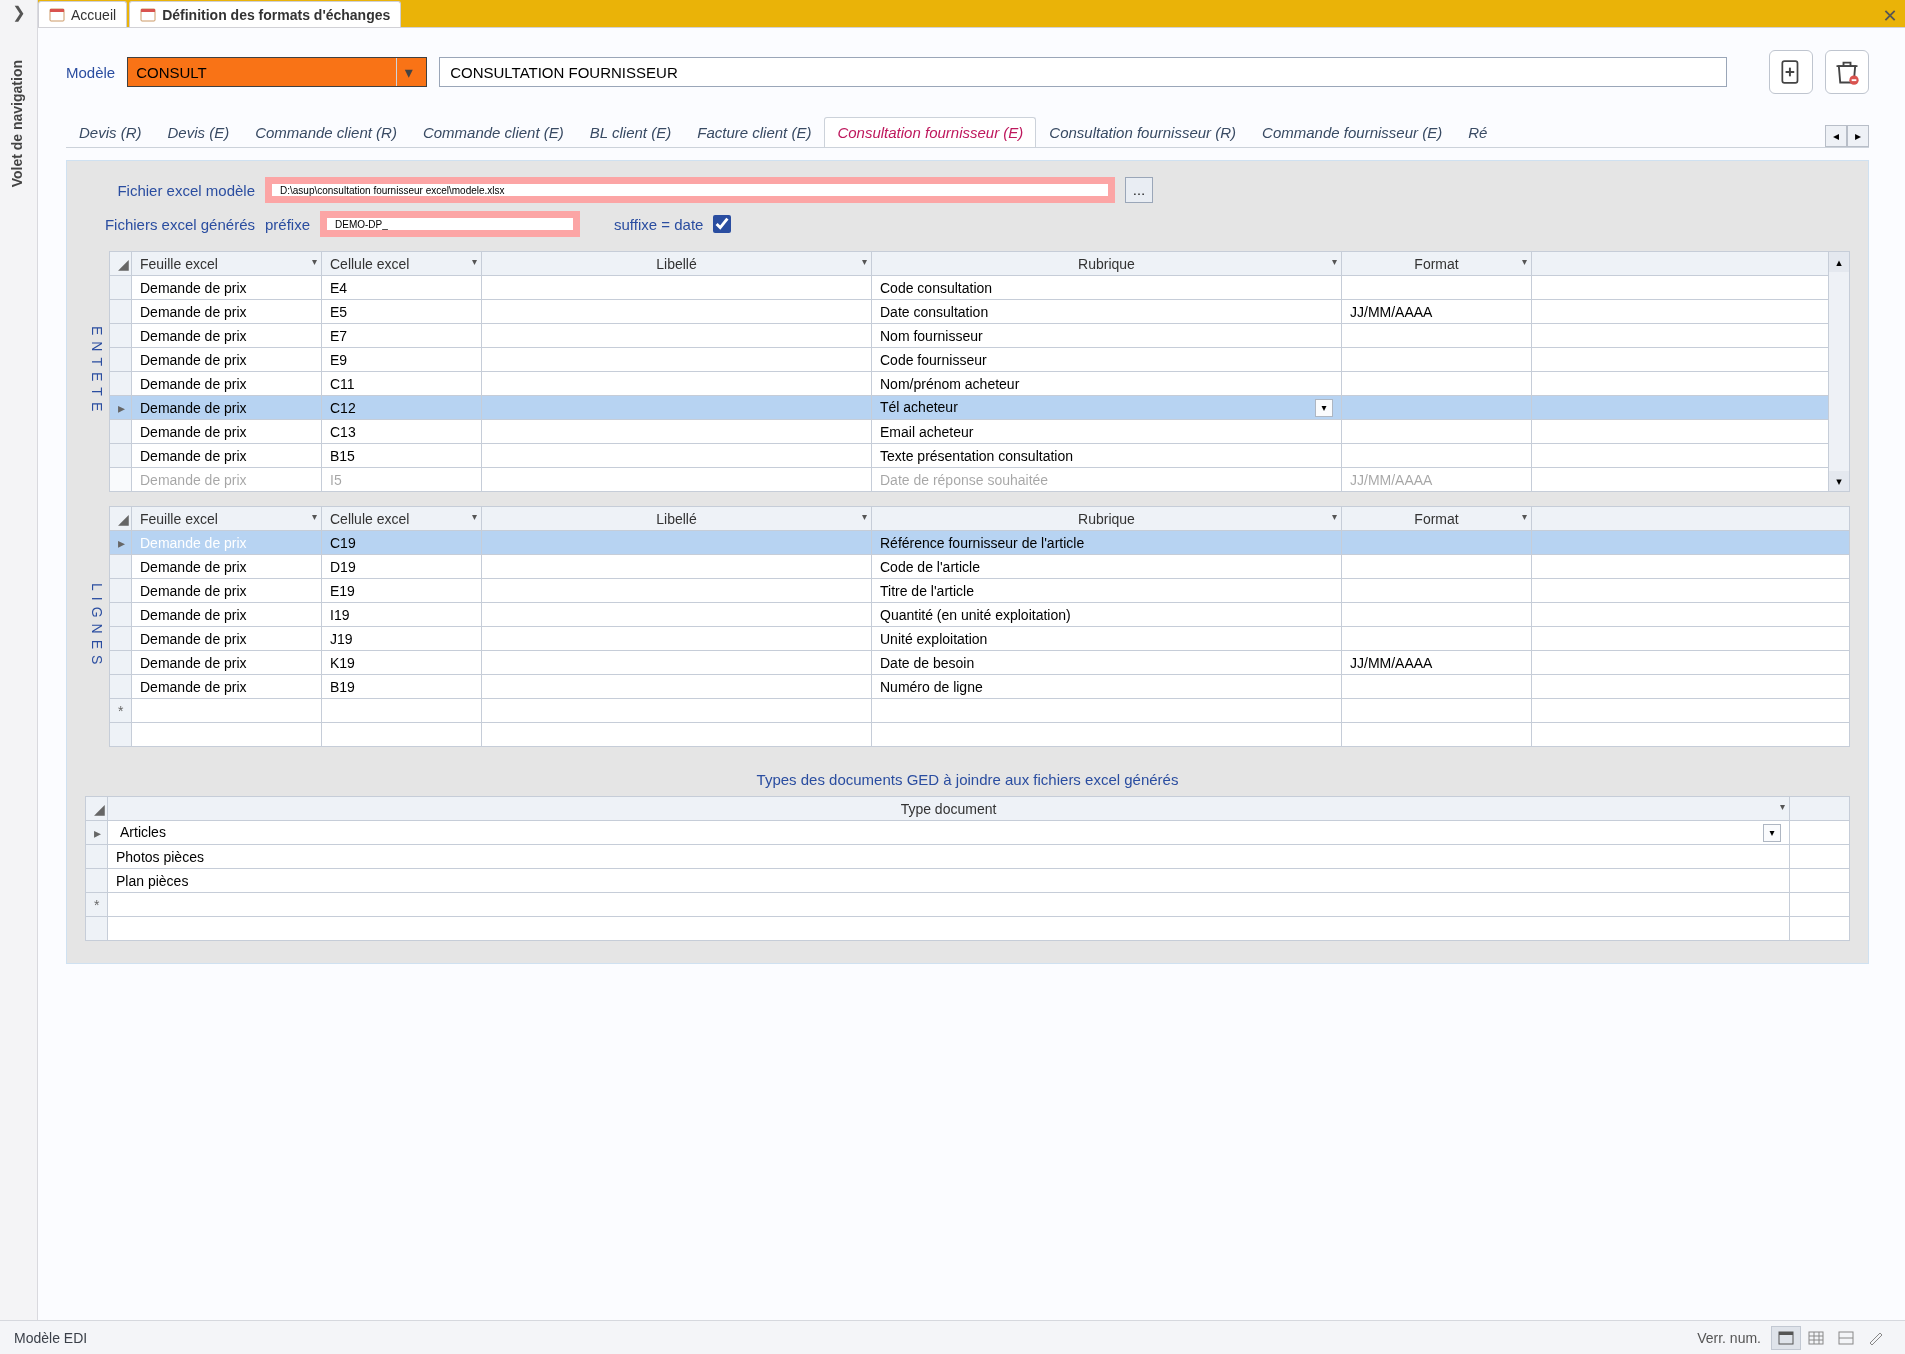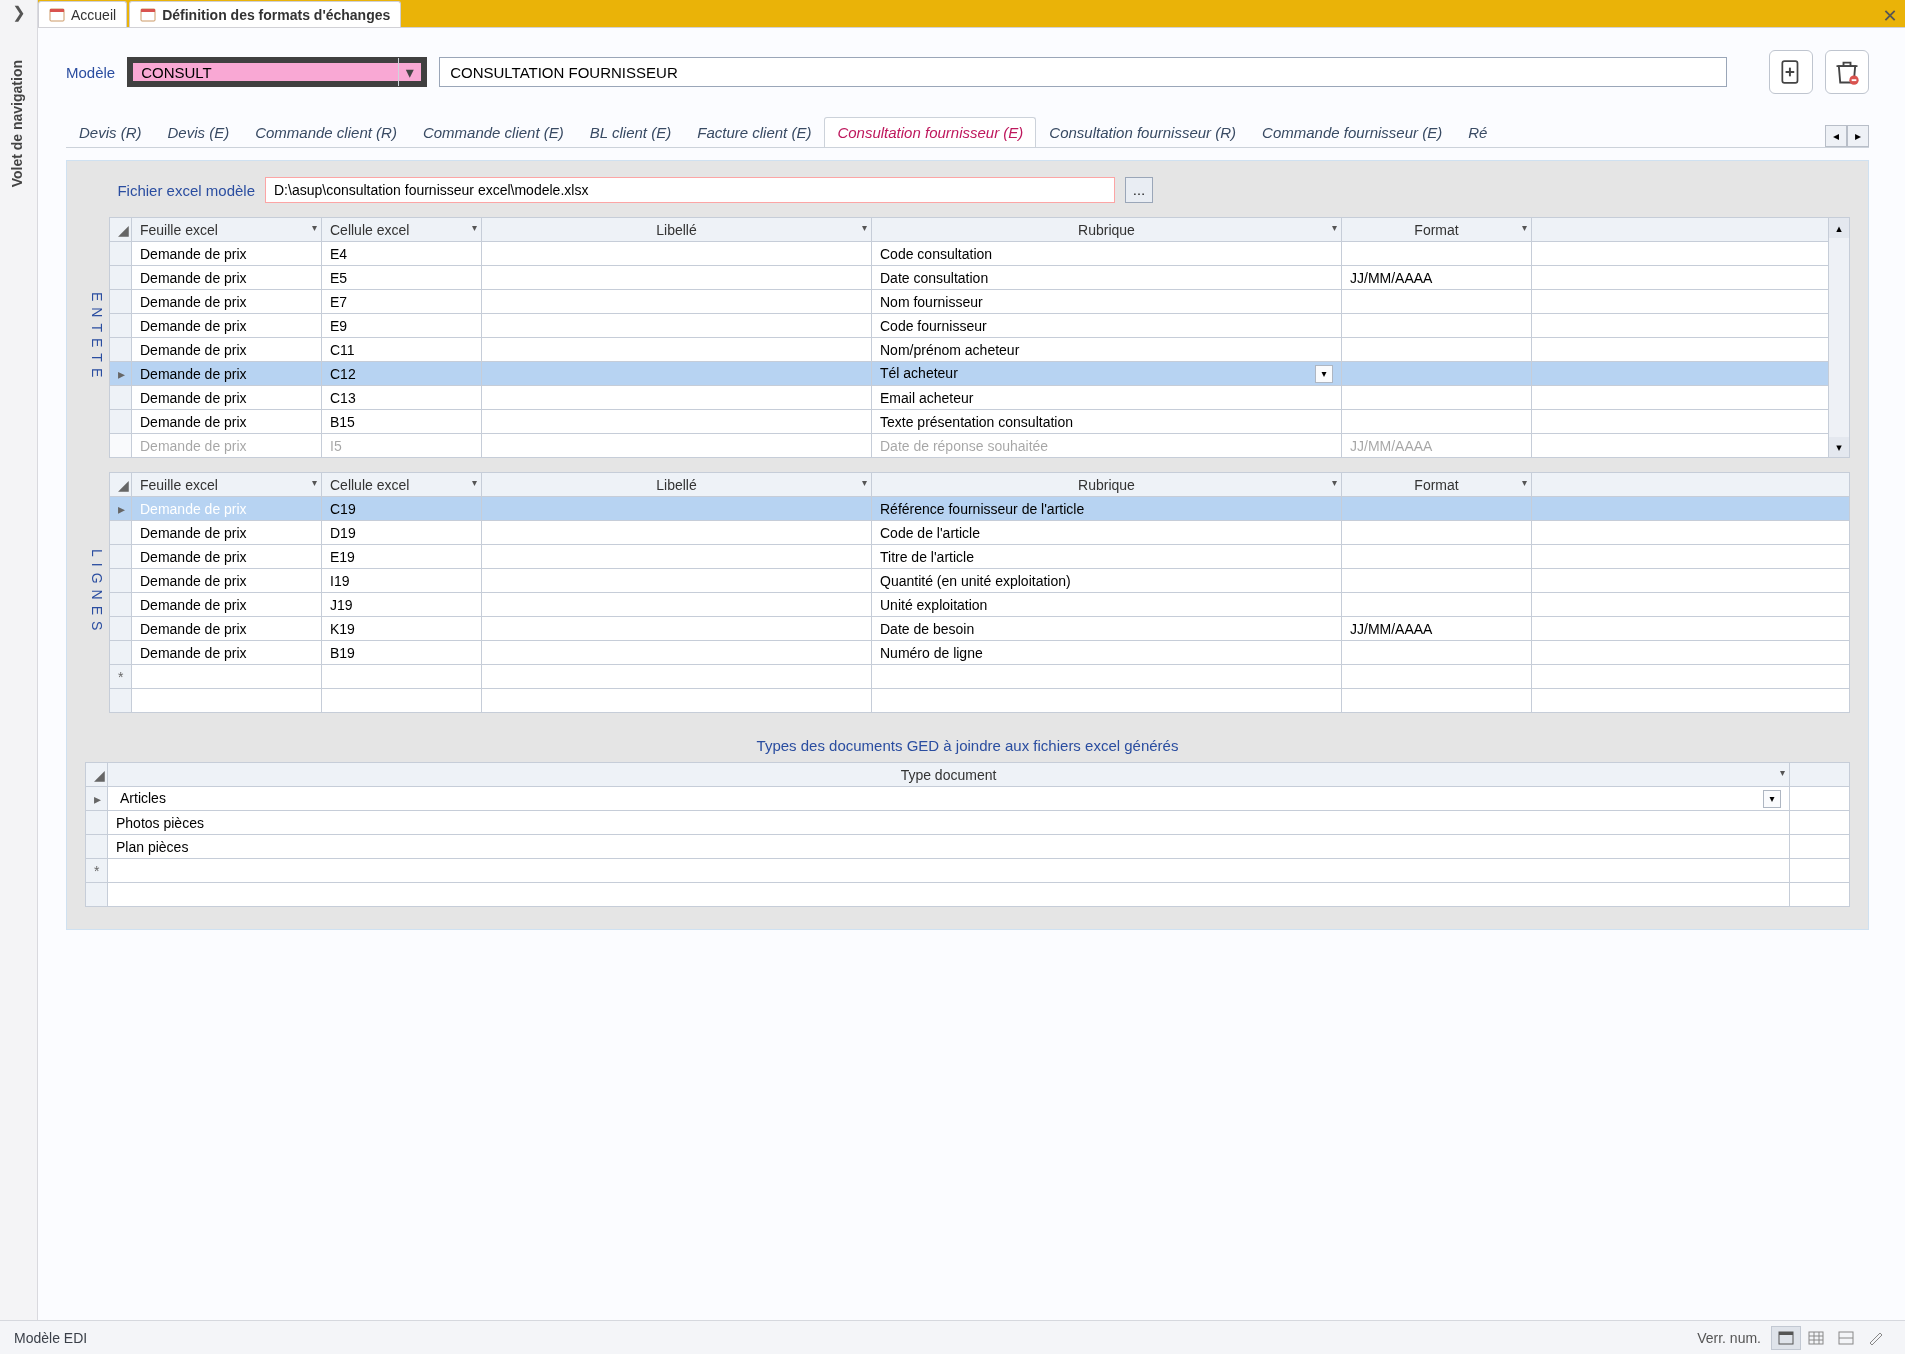--- a/index.html
+++ b/index.html
@@ -18,41 +18,41 @@
 .form-tab .ico svg { width:16px; height:16px; }
 .form-tabs .close { margin-left:auto; width:30px; text-align:center; font-size:18px; color:#555; }
 
 
 .body { position:absolute; left:38px; top:28px; right:0; bottom:34px; background:#fbfcff; overflow:hidden; }
 .form-pad { padding:22px 36px 0 28px; }
 
 
 .row-model { display:flex; align-items:center; gap:12px; margin-bottom:22px; }
 .lbl { color:#2a4da0; font-size:15px; }
-.combo { display:flex; align-items:center; height:30px; border:6px solid #404040; background:#f9a8d4;justify-content:flex-end; }
+.combo { display:flex; align-items:center; height:30px; border:1px solid #404040; background:#f97316; }
 .combo input { border:none; height:28px; padding:0 8px; font-size:15px; outline:none; background:transparent; }
 .combo .dd { width:24px; height:28px; border-left:1px solid #cfd4dc; display:flex; align-items:center; justify-content:center; color:#444; }
 .wide-input { height:30px; border:1px solid #9aa6b8; background:#fff; padding:0 10px; font-size:15px; flex:1; }
 .icon-btn { width:44px; height:44px; border:1px solid #bfc5cf; border-radius:6px; background:#fff; display:flex; align-items:center; justify-content:center; color:#444; }
 .icon-btn svg { width:26px; height:26px; }
 .icon-btn.danger svg { width:28px; height:28px; }
 
 
 .doc-tabs { display:flex; align-items:flex-end; border-bottom:1px solid #ccd2da; height:32px; margin:0 0 0 0; }
 .doc-tab { height:30px; padding:0 12px; display:flex; align-items:center; font-size:15px; font-style:italic; color:#384a63; border:1px solid transparent; border-bottom:none; white-space:nowrap; }
 .doc-tab.active { font-style:italic; background:#fff; border-color:#ccd2da; border-radius:3px 3px 0 0; color:#be185d; }
 .doc-tabs .scroll { margin-left:auto; display:flex; gap:0; }
 .doc-tabs .scroll button { width:22px; height:22px; border:1px solid #b8bec8; background:#eef1f6; font-size:12px; }
 
 
 .panel { border:1px solid #cfe1f1; background:#e5e5e5; margin-top:12px; padding:16px 18px 22px 18px; }
 
 .file-row { display:flex; align-items:center; gap:10px; margin-bottom:8px; }
 .file-row .lbl { min-width:170px; text-align:right; }
-.txt { height:26px; border:1px solid #fca5a5; padding:0 8px; font-size:14px; background:#fff; }
+.txt { height:26px; border:7px solid #fca5a5; padding:0 8px; font-size:10px; background:#fff; }
 .browse { width:28px; height:26px; border:1px solid #9aa6b8; background:#e9edf3; font-size:13px; }
 .chk { width:18px; height:18px; accent-color:#2a4da0; }
 
 
 .grid-block { display:flex; align-items:flex-start; margin-top:14px; }
 .vlabel { width:24px; align-self:stretch; display:flex; align-items:center; justify-content:center; }
 .vlabel span { writing-mode:vertical-rl; color:#2a4da0; font-size:14px; letter-spacing:6px; }
 
 .grid-wrap { position:relative; flex:1; }
 .grid { border:1px solid #b9c2ce; border-bottom:none; background:#fff; width:100%; border-collapse:collapse; table-layout:fixed; }
@@ -162,20 +162,28 @@
         <button>▸</button>
       </div>
     </div>
 
     <div class="panel">
 
       <div class="file-row">
         <span class="lbl">Fichier excel modèle</span>
         <input class="txt" style="width: 850px;" value="D:\asup\consultation fournisseur excel\modele.xlsx">
         <button class="browse">…</button>
+      </div>
+      <div class="file-row">
+        <span class="lbl">Fichiers excel générés</span>
+        <span class="lbl" style="min-width:auto">préfixe</span>
+        <input class="txt" style="width: 260px;" value="DEMO-DP_">
+        <span style="width:14px"></span>
+        <span class="lbl" style="min-width:auto">suffixe = date</span>
+        <input type="checkbox" class="chk" checked="" style="">
       </div>
 
       <div class="grid-block">
         <div class="vlabel">
             <span>ENTETE</span>
           </div>
         <div class="grid-wrap">
           <table class="grid" id="grid-entete">
             <colgroup>
                 <col class="c-row">

